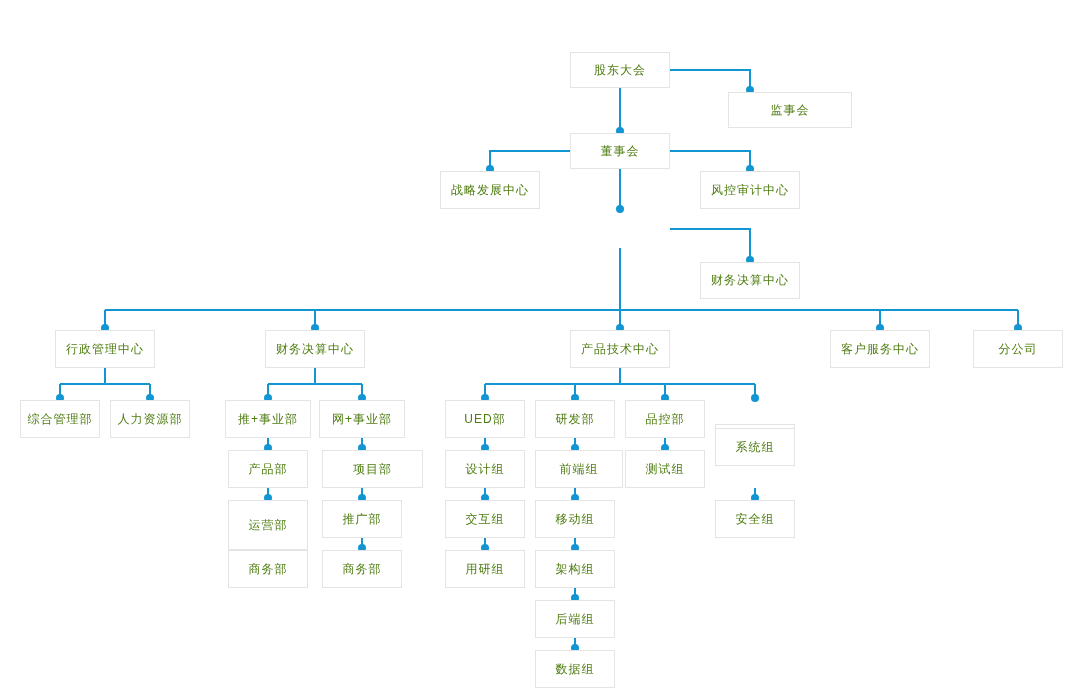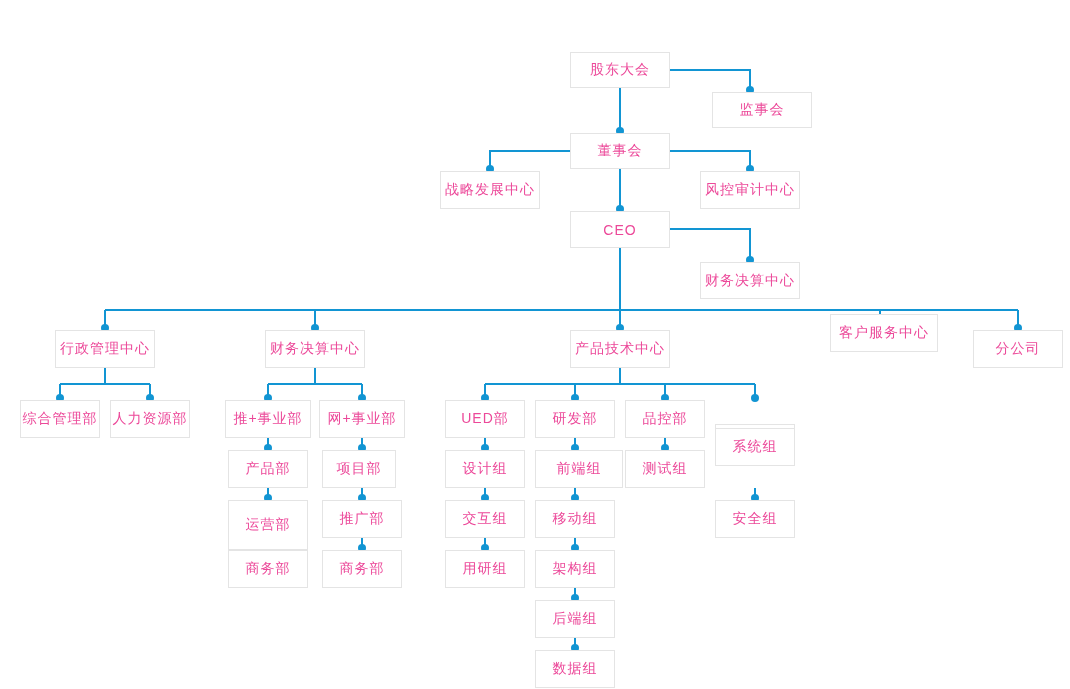--- a/index.html
+++ b/index.html
@@ -9,22 +9,22 @@
     background:#ffffff;
     font-family:"Liberation Sans","DejaVu Sans",sans-serif;
     overflow:hidden;
   }
   .node{
     position:absolute;
     box-sizing:border-box;
     display:flex;align-items:center;justify-content:center;
     background:#ffffff;
     border:1px solid #e4e4e4;
-    color:#ec4899;
-    font-size:14px;
+    color:#4d7c0f;
+    font-size:12px;
     white-space:nowrap;
     letter-spacing:1px;
   }
   .connector-layer{
     position:absolute;left:0;top:0;
     pointer-events:none;
   }
   .connector-layer path{
     fill:none;
     stroke:#1295d3;
@@ -90,44 +90,43 @@
     <circle cx="755" cy="498" r="4"></circle>
     <circle cx="268" cy="548" r="4"></circle>
     <circle cx="362" cy="548" r="4"></circle>
     <circle cx="485" cy="548" r="4"></circle>
     <circle cx="575" cy="548" r="4"></circle>
     <circle cx="575" cy="598" r="4"></circle>
     <circle cx="575" cy="648" r="4"></circle>
   </svg>
 
   <div class="node" style="left:570px;top:52px;width:100px;height:36px">股东大会</div>
-  <div class="node" style="left:712px;top:92px;width:100px;height:36px">监事会</div>
+  <div class="node" style="left:728px;top:92px;width:124px;height:36px">监事会</div>
   <div class="node" style="left:570px;top:133px;width:100px;height:36px">董事会</div>
   <div class="node" style="left:440px;top:171px;width:100px;height:38px">战略发展中心</div>
   <div class="node" style="left:700px;top:171px;width:100px;height:38px">风控审计中心</div>
-  <div class="node" style="left:570px;top:211px;width:100px;height:37px">CEO</div>
   <div class="node" style="left:700px;top:262px;width:100px;height:37px">财务决算中心</div>
 
   <div class="node" style="left:55px;top:330px;width:100px;height:38px">行政管理中心</div>
   <div class="node" style="left:265px;top:330px;width:100px;height:38px">财务决算中心</div>
   <div class="node" style="left:570px;top:330px;width:100px;height:38px">产品技术中心</div>
-  <div class="node" style="left:830px;top:314px;width:108px;height:38px">客户服务中心</div>
+  <div class="node" style="left:830px;top:330px;width:100px;height:38px">客户服务中心</div>
   <div class="node" style="left:973px;top:330px;width:90px;height:38px">分公司</div>
 
   <div class="node" style="left:110px;top:400px;width:80px;height:38px">人力资源部</div>
   <div class="node" style="left:20px;top:400px;width:80px;height:38px">综合管理部</div>
   <div class="node" style="left:225px;top:400px;width:86px;height:38px">推+事业部</div>
   <div class="node" style="left:319px;top:400px;width:86px;height:38px">网+事业部</div>
   <div class="node" style="left:445px;top:400px;width:80px;height:38px">UED部</div>
   <div class="node" style="left:535px;top:400px;width:80px;height:38px">研发部</div>
   <div class="node" style="left:625px;top:400px;width:80px;height:38px">品控部</div>
   <div class="node" style="left:715px;top:424px;width:80px;height:38px">运维部</div>
 
   <div class="node" style="left:228px;top:450px;width:80px;height:38px">产品部</div>
-  <div class="node" style="left:322px;top:450px;width:74px;height:38px">项目部</div>
+  <div class="node" style="left:322px;top:450px;width:101px;height:38px">项目部</div>
   <div class="node" style="left:445px;top:450px;width:80px;height:38px">设计组</div>
   <div class="node" style="left:535px;top:450px;width:88px;height:38px">前端组</div>
   <div class="node" style="left:625px;top:450px;width:80px;height:38px">测试组</div>
   <div class="node" style="left:715px;top:428px;width:80px;height:38px">系统组</div>
 
   <div class="node" style="left:228px;top:500px;width:80px;height:50px">运营部</div>
   <div class="node" style="left:322px;top:500px;width:80px;height:38px">推广部</div>
   <div class="node" style="left:445px;top:500px;width:80px;height:38px">交互组</div>
   <div class="node" style="left:535px;top:500px;width:80px;height:38px">移动组</div>
   <div class="node" style="left:715px;top:500px;width:80px;height:38px">安全组</div>

